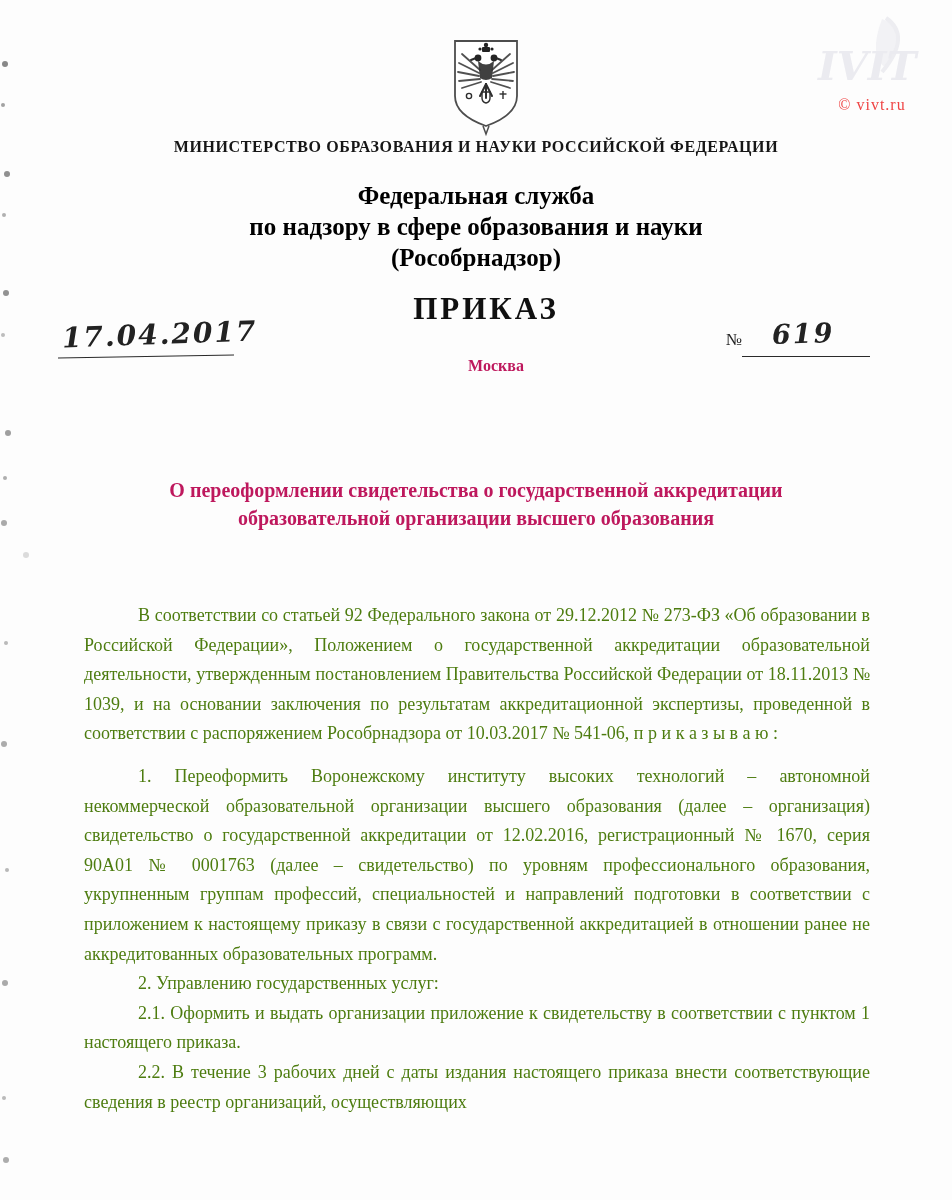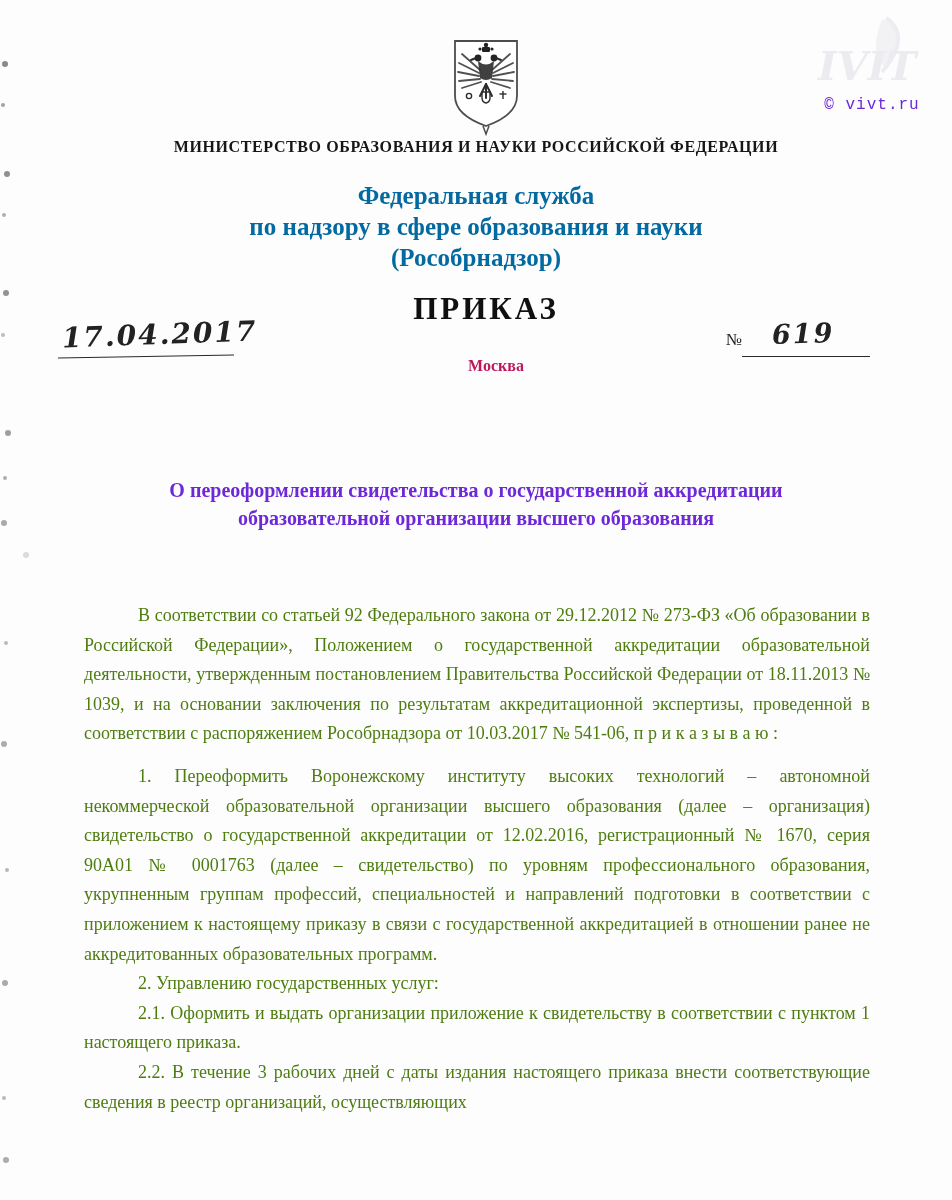--- a/index.html
+++ b/index.html
@@ -12,35 +12,35 @@
     font-family:"Liberation Serif", serif;
     color:#1e1e1e;
   }
   
   .watermark{
     position:absolute;top:16px;right:20px;width:120px;
     text-align:center;user-select:none;
   }
   .watermark .copy{
     margin-top:4px;
-    font-family:Liberation Mono, monospace;
-    font-size:16px;color:#6d28d9;letter-spacing:1px;
+    font-family:Liberation Serif, serif;
+    font-size:16px;color:#ef4444;letter-spacing:1px;
   }
   
   .emblem{position:absolute;left:450px;top:38px;width:72px;height:100px;}
   
   .ministry{
     position:absolute;top:138px;left:0;width:100%;
     text-align:center;font-weight:bold;font-size:16px;letter-spacing:.6px;
     color:#161616;
   }
   .agency{
     position:absolute;top:180px;left:0;width:100%;
     text-align:center;font-weight:bold;font-size:25px;line-height:31px;
-    color:#0369a1;
+    color:#000000;
   }
   .doc-type{
     position:absolute;top:291px;left:0;width:100%;
     text-align:center;font-weight:bold;font-size:31px;letter-spacing:3px;
     color:#101010;
     padding-left:10px;
   }
   
   .handwriting{
     font-family:"DejaVu Serif", serif;font-style:italic;font-weight:bold;
@@ -54,21 +54,21 @@
   .num-value{position:absolute;left:772px;top:318px;font-size:27px;letter-spacing:2px;transform:rotate(-2deg);}
   .num-underline{position:absolute;left:742px;top:356px;width:128px;border-bottom:1.4px solid #2a2a2a;}
   .city{
     position:absolute;top:357px;left:0;width:100%;
     text-align:center;font-weight:bold;font-size:16px;color:#be185d;margin-left:20px;
   }
   
   .subject{
     position:absolute;top:477px;left:86px;width:780px;
     text-align:center;font-weight:bold;font-size:20px;line-height:27.5px;
-    color:#6d28d9;
+    color:#be185d;
   }
   
   .body-text{
     position:absolute;top:601px;left:84px;width:786px;
     font-size:18px;line-height:29.6px;text-align:justify;
     color:#4d7c0f;
   }
   .body-text p{margin:0;text-indent:54px;}
   .body-text p.item1{margin-top:13px;}
   

